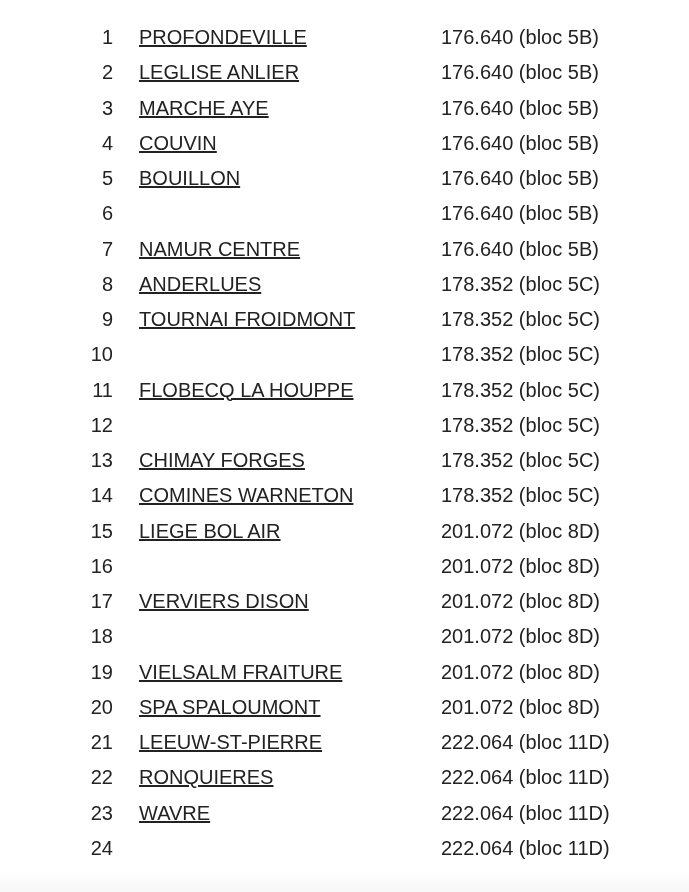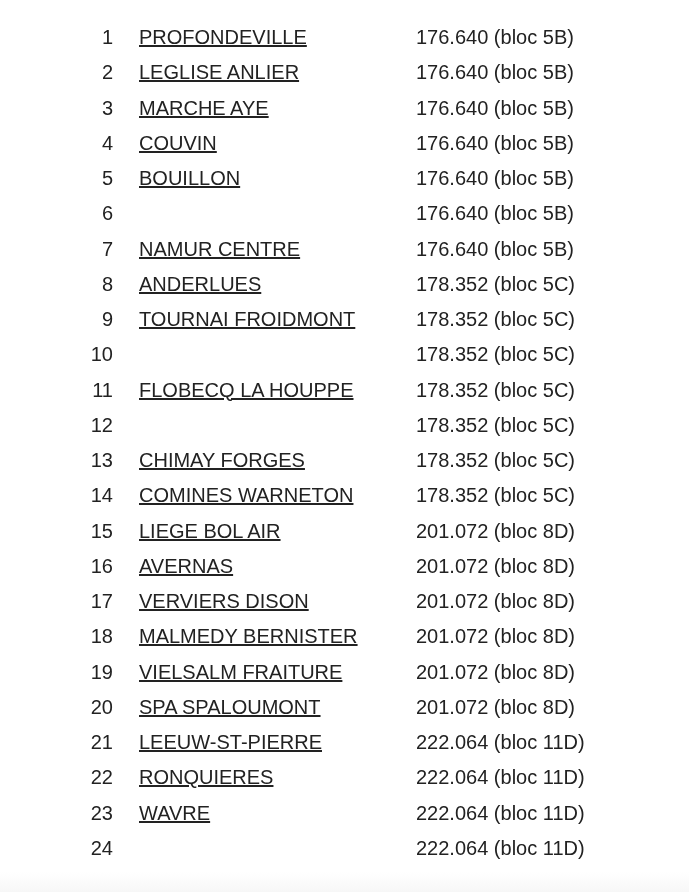--- a/index.html
+++ b/index.html
@@ -33,21 +33,21 @@
       right: 576px; 
       text-align: right;
     }
     .name {
       position: absolute;
       left: 139px;
       text-decoration: underline;
     }
     .freq {
       position: absolute;
-      left: 416px;
+      left: 441px;
     }
     .footer-band {
       position: absolute;
       left: 0;
       top: 872px;
       width: 689px;
       height: 20px;
       background: linear-gradient(#ffffff, #f7f7f7);
     }
   </style>
@@ -122,31 +122,29 @@
       <span class="name">COMINES WARNETON</span>
       <span class="freq">178.352 (bloc 5C)</span>
     </div>
     <div class="row">
       <span class="num">15</span>
       <span class="name">LIEGE BOL AIR</span>
       <span class="freq">201.072 (bloc 8D)</span>
     </div>
     <div class="row">
       <span class="num">16</span>
-      <span class="name">AVERNAS</span>
       <span class="freq">201.072 (bloc 8D)</span>
     </div>
     <div class="row">
       <span class="num">17</span>
       <span class="name">VERVIERS DISON</span>
       <span class="freq">201.072 (bloc 8D)</span>
     </div>
     <div class="row">
       <span class="num">18</span>
-      <span class="name">MALMEDY BERNISTER</span>
       <span class="freq">201.072 (bloc 8D)</span>
     </div>
     <div class="row">
       <span class="num">19</span>
       <span class="name">VIELSALM FRAITURE</span>
       <span class="freq">201.072 (bloc 8D)</span>
     </div>
     <div class="row">
       <span class="num">20</span>
       <span class="name">SPA SPALOUMONT</span>

